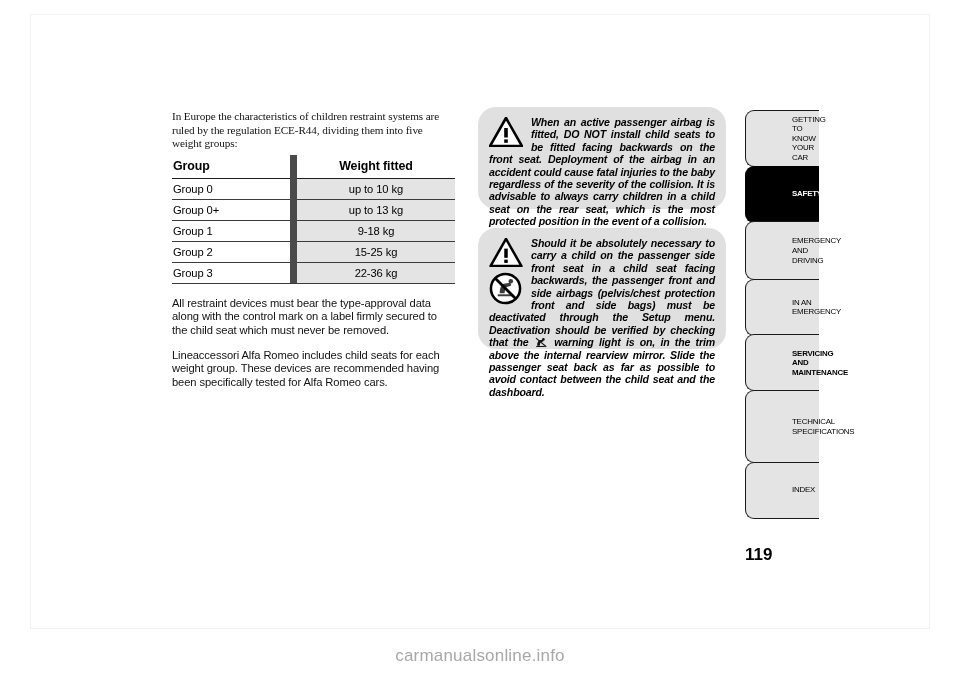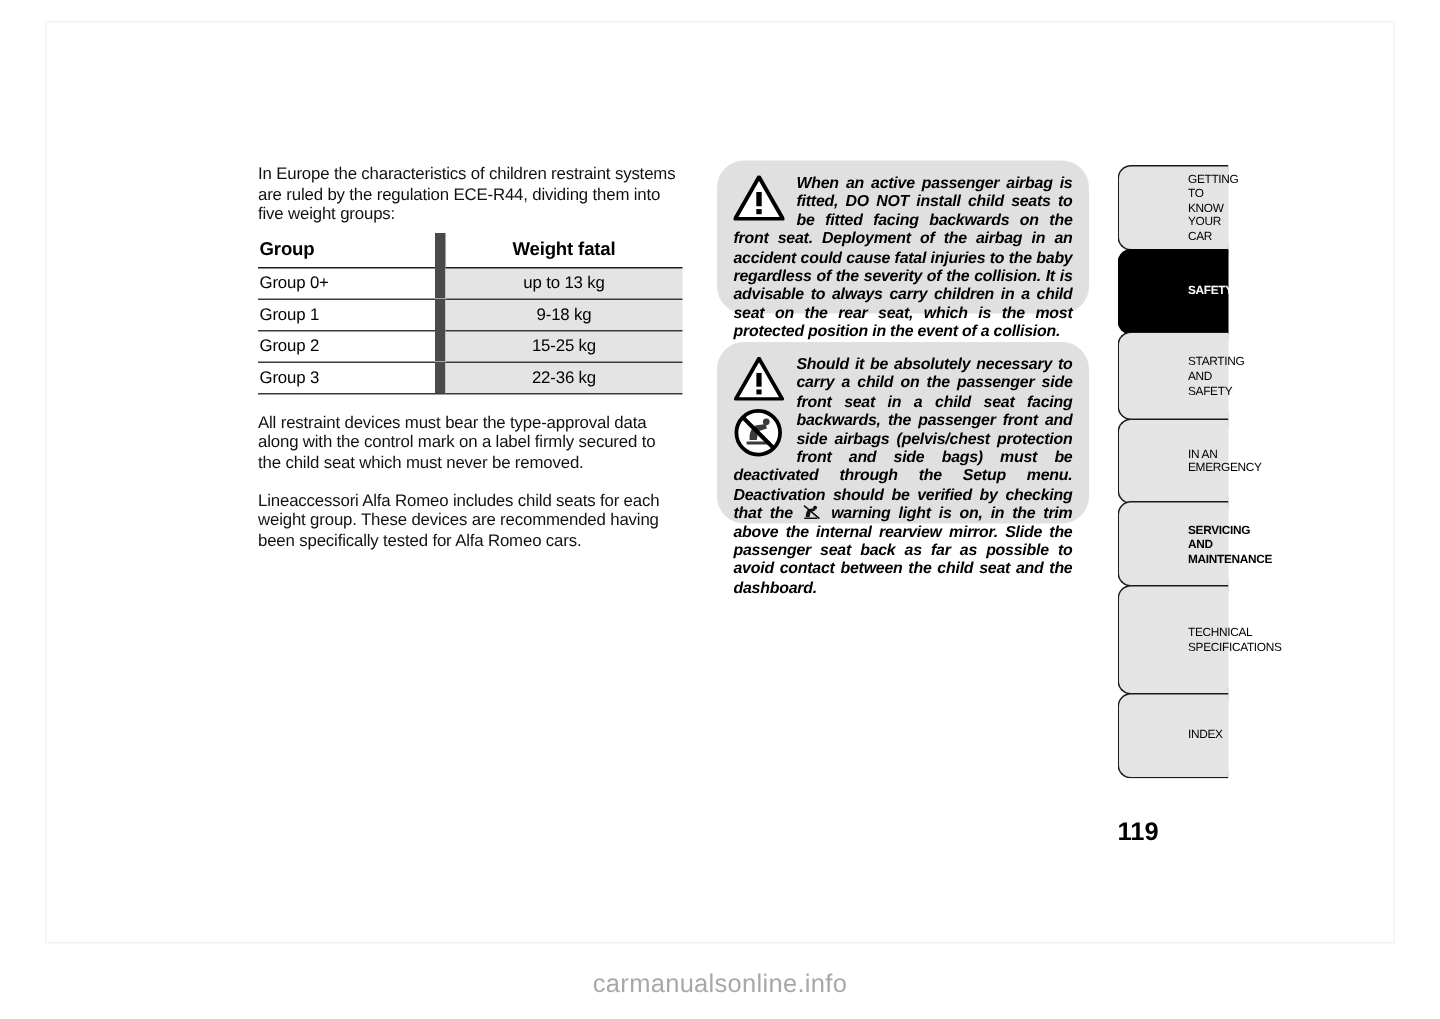--- a/index.html
+++ b/index.html
@@ -43,21 +43,21 @@
     width: 282px;
   }
 
   .body-para {
     font-size: 11.2px;
     line-height: 13.6px;
     letter-spacing: -0.1px;
     margin: 0 0 11px 0;
     color: #111;
   }
-  .body-para.tight { margin-bottom: 0; }
+  .body-para.tight { margin-bottom: 0; font-family: Liberation Serif, serif; }
 
   table.groups {
     width: 282px;
     border-collapse: collapse;
     margin: 4px 0 13px 0;
     table-layout: fixed;
   }
   table.groups th, table.groups td {
     font-size: 11.2px;
     padding: 4px 0 4px 0;
@@ -201,24 +201,29 @@
 
   <div id="left-col">
 
     <p class="body-para tight">In Europe the characteristics of children restraint systems are ruled by the regulation ECE-R44, dividing them into five weight groups:</p>
 
     <table class="groups">
       <thead>
         <tr>
           <th class="c-left">Group</th>
           <th class="c-gap"></th>
-          <th class="c-right">Weight fatal</th>
+          <th class="c-right">Weight fitted</th>
         </tr>
       </thead>
       <tbody>
+        <tr>
+          <td class="c-left">Group 0</td>
+          <td class="c-gap"></td>
+          <td class="c-right">up to 10 kg</td>
+        </tr>
         <tr>
           <td class="c-left">Group 0+</td>
           <td class="c-gap"></td>
           <td class="c-right">up to 13 kg</td>
         </tr>
         <tr>
           <td class="c-left">Group 1</td>
           <td class="c-gap"></td>
           <td class="c-right">9-18 kg</td>
         </tr>
@@ -275,21 +280,21 @@
   </div>
 
   <div id="tabs">
     <div class="tab" id="tab-getting">
       <span>GETTING TO KNOW YOUR CAR</span>
     </div>
     <div class="tab active" id="tab-safety">
       <span>SAFETY</span>
     </div>
     <div class="tab" id="tab-starting">
-      <span>STARTING AND SAFETY</span>
+      <span>EMERGENCY AND DRIVING</span>
     </div>
     <div class="tab" id="tab-emerg">
       <span>IN AN EMERGENCY</span>
     </div>
     <div class="tab" id="tab-servicing">
       <span>SERVICING AND MAINTENANCE</span>
     </div>
     <div class="tab" id="tab-technical">
       <span>TECHNICAL SPECIFICATIONS</span>
     </div>

